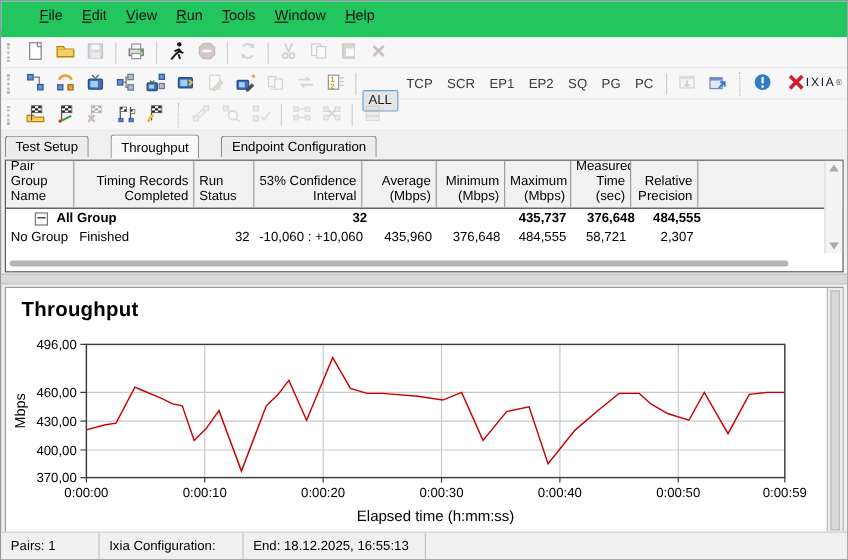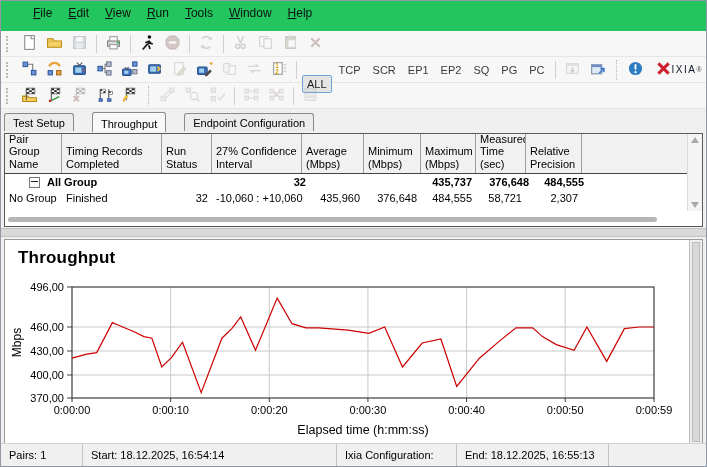--- a/index.html
+++ b/index.html
@@ -24,21 +24,21 @@
   
   .tabstrip{display:flex;align-items:flex-start;height:24px;padding:3px 0 0 3px;box-sizing:border-box;background:#f0f0f0;gap:16px;}
   .tab{font-size:11px;padding:3px 8px 2px 8px;border:1px solid #8a8a8a;border-bottom:none;border-radius:3px 3px 0 0;
     background:#ececec;margin-right:2px;position:relative;top:1px;white-space:nowrap;cursor:default;}
   .tab.active{background:#f8f8f8;top:0;padding-top:5px;z-index:2;box-shadow:inset 0 1px 0 #fff;}
   
   .table-panel{margin:0 3px;border:1px solid #5a5a5a;background:#fff;height:94px;position:relative;box-sizing:border-box;overflow:hidden;}
   .thead{display:flex;height:40px;border-bottom:1.5px solid #444;background:#f1f1f1;box-sizing:border-box;}
   .th{border-right:1px solid #9d9d9d;box-sizing:border-box;font-size:11px;line-height:12.5px;display:flex;flex-direction:column;
     justify-content:flex-end;padding:2px 4px 3px 4px;white-space:pre-line;overflow:hidden;}
-  .th.r{text-align:left;}
+  .th.r{text-align:right;}
   .tr{display:flex;height:16px;align-items:center;font-size:11px;}
   .tr.bold{font-weight:bold;}
   .td{box-sizing:border-box;padding:0 4px;white-space:nowrap;overflow:visible;}
   .td.r{text-align:right;}
   .expander{width:9px;height:9px;border:1px solid #777;background:#fff;margin-left:24px;position:relative;flex:none;}
   .expander::after{content:"";position:absolute;left:1px;right:1px;top:3.5px;height:1px;background:#222;}
   .row-icon{flex:none;margin-left:2px;}
   .branch{flex:none;width:30px;height:9px;margin-left:22px;margin-right:8px;border-bottom:1px dotted #888;border-left:1px dotted #888;}
   .vsb{position:absolute;right:0;top:0;bottom:15px;width:15px;background:#f4f4f4;border-left:1px solid #dadada;
     display:flex;flex-direction:column;justify-content:space-between;align-items:center;padding:3px 0;box-sizing:border-box;}
@@ -398,21 +398,21 @@
       <div class="tab">Endpoint Configuration</div>
     </div>
 
   <div class="table-panel">
     <div class="thead" id="thead">
         <div class="th" style="width: 57px;">Pair Group
 Name</div>
         <div class="th r" style="width: 100px;">Timing Records
 Completed</div>
         <div class="th" style="width: 50px;">Run Status</div>
-        <div class="th r" style="width: 90px;">27% Confidence
+        <div class="th r" style="width: 90px;">53% Confidence
 Interval</div>
         <div class="th r" style="width: 62px;">Average
 (Mbps)</div>
         <div class="th r" style="width: 57px;">Minimum
 (Mbps)</div>
         <div class="th r" style="width: 55px;">Maximum
 (Mbps)</div>
         <div class="th r" style="width: 50px;">Measured
 Time (sec)</div>
         <div class="th r" style="width: 56px;">Relative
@@ -497,19 +497,18 @@
         <text x="358" y="194" text-anchor="middle" font-size="12.5" fill="#000">Elapsed time (h:mm:ss)</text>
         <polyline points="67.0,118.2 81.8,114.2 91.7,112.6 107.4,82.6 112.4,84.8 129.1,91.8 139.0,96.6 146.9,98.2 156.8,127.0 166.6,117.4 177.5,102.2 196.2,152.6 216.9,98.2 226.8,88.6 235.7,77.0 250.5,110.2 272.2,58.1 287.0,83.7 300.8,87.8 313.6,87.8 343.2,90.2 363.9,93.4 379.7,87.0 397.5,127.0 417.2,103.0 435.9,99.0 451.7,146.5 474.4,118.2 494.1,101.4 510.9,87.8 527.7,87.8 537.5,96.6 551.3,104.6 569.1,110.2 581.9,87.0 601.7,121.4 619.4,88.6 634.2,87.0 649.0,87.0" fill="none" stroke="#cc0000" stroke-width="1.2"></polyline>
       </svg>
     <div class="chart-vsb">
       <div class="chart-vsb-thumb"></div>
     </div>
   </div>
 
   <div class="statusbar" id="statusbar">
       <div class="sb-seg" style="width: 82px;">Pairs: 1</div>
-      <div class="sb-seg" style="width: 254px;">Start: 18.12.2025, 16:54:14</div>
       <div class="sb-seg" style="width: 120px;">Ixia Configuration:</div>
       <div class="sb-seg" style="width: 152px;">End: 18.12.2025, 16:55:13</div>
       <div class="sb-seg" style="flex: 1 1 0%; border-right: none;"></div>
     </div>
 
 </div>
 
 </body></html>

